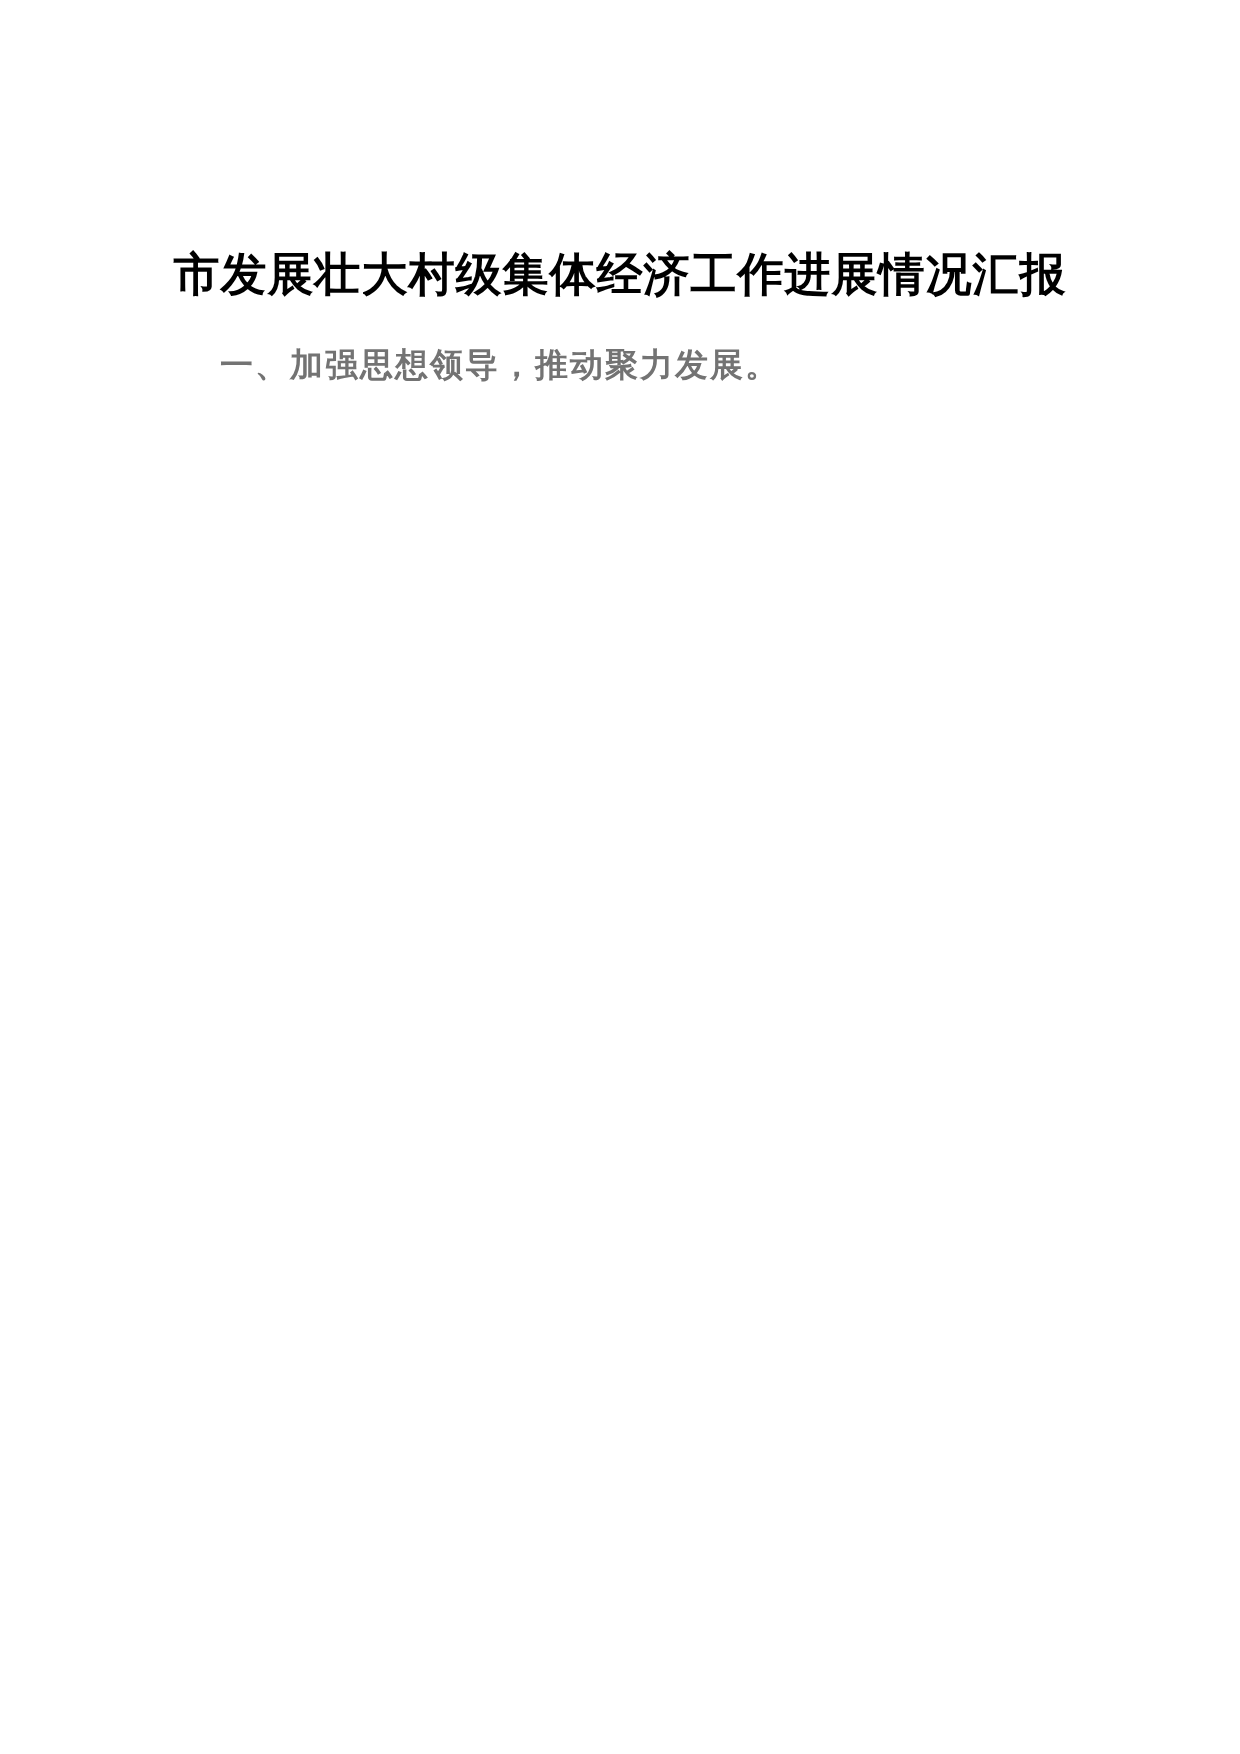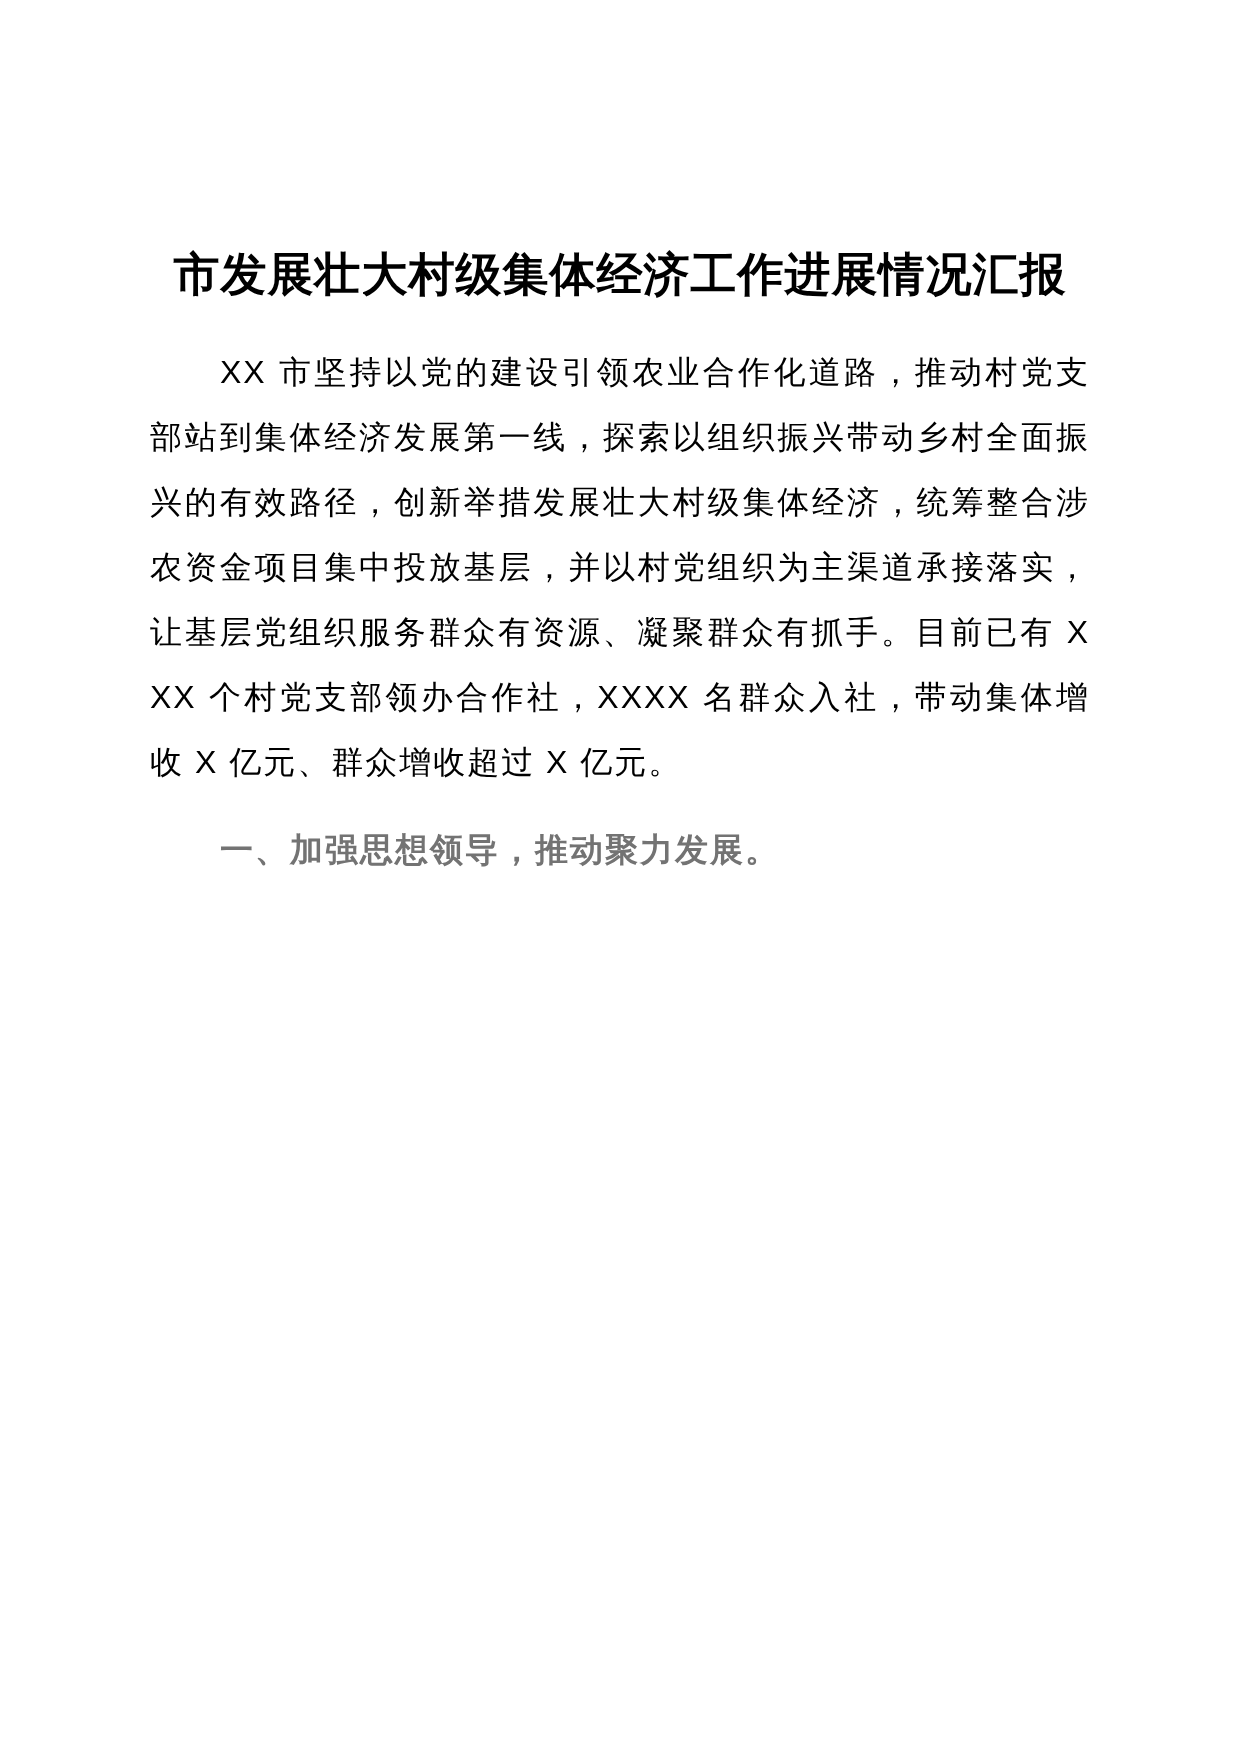--- a/index.html
+++ b/index.html
@@ -48,19 +48,18 @@
   .para-second { margin-top: 23px; }
 </style>
 </head>
 <body>
 
 <div class="page">
   <div class="content">
 
     <h1 class="doc-title">市发展壮大村级集体经济工作进展情况汇报</h1>
 
-    <p class="para para-first">XX 市坚持以党的建设引领农业合作化道路，推动村党支部站到集体经济发展第一线，探索以组织振兴带动乡村全面振兴的有效路径，创新举措发展壮大村级集体经济，统筹整合涉农资金项目集中投放基层，并以村党组织为主渠道承接落实，让基层党组织服务群众有资源、凝聚群众有抓手。目前已有 XXX 个村党支部领办合作社，XXXX 名群众入社，带动集体增收 X 亿元、群众增收超过 X 亿元。</p>
 
     <p class="section-heading">一、加强思想领导，推动聚力发展。</p>
 
 
   </div>
 </div>
 
 </body></html>

